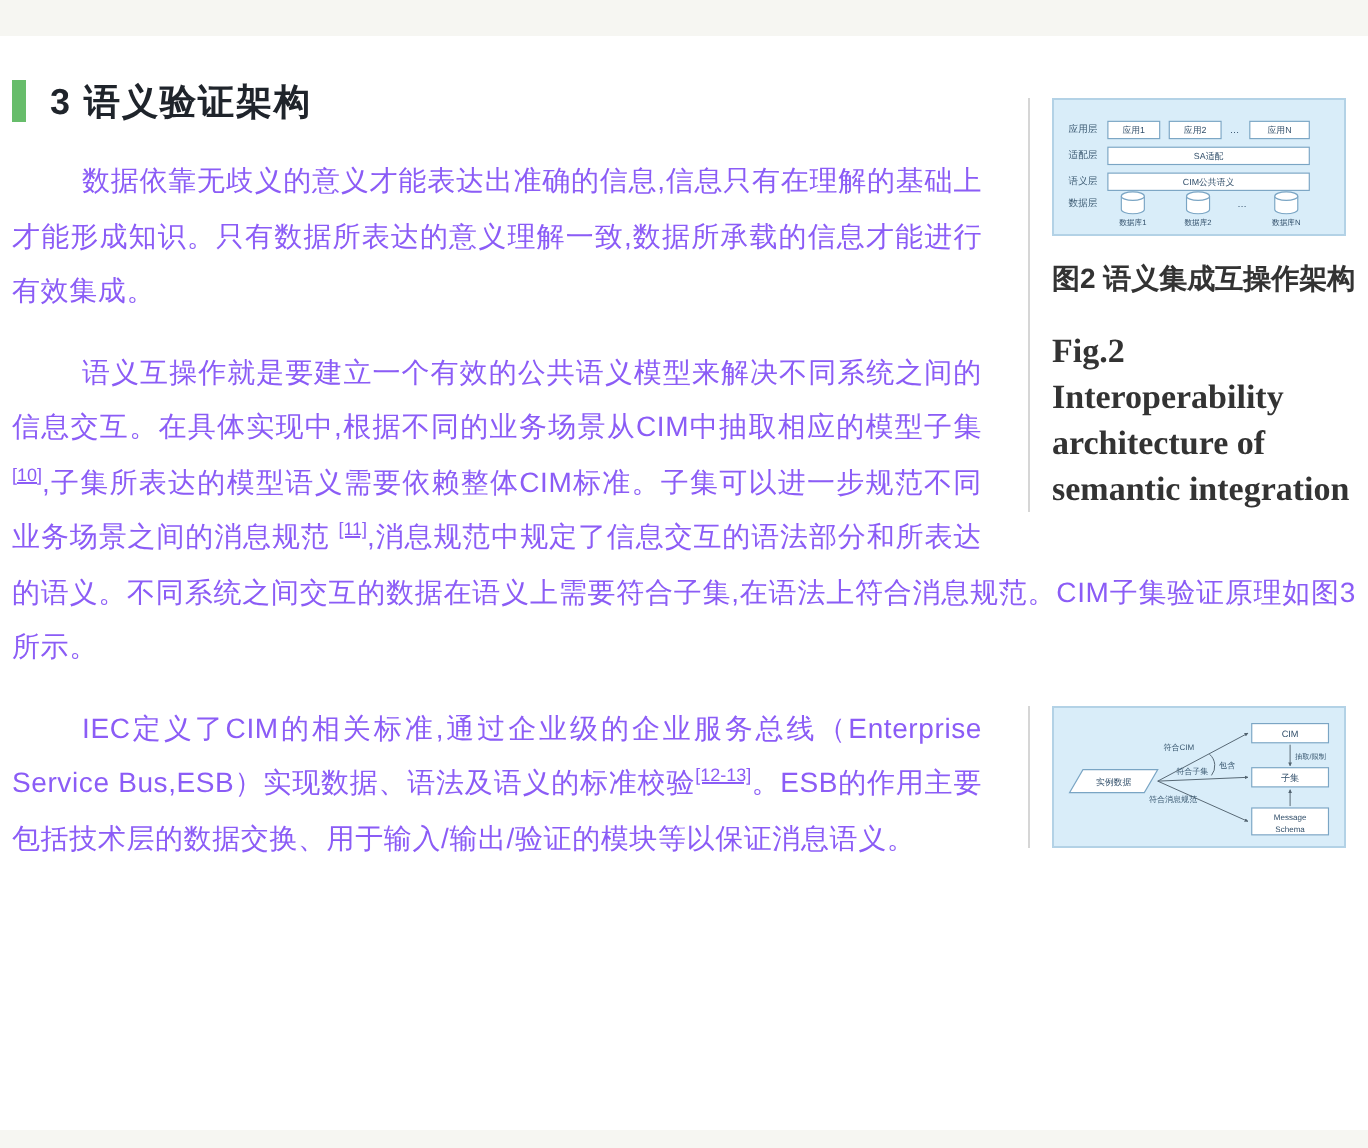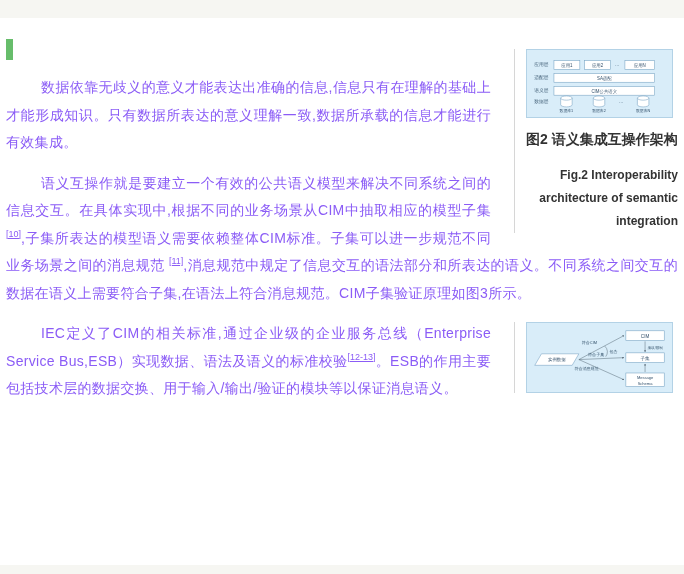--- a/index.html
+++ b/index.html
@@ -36,24 +36,23 @@
   .fig-thumb{
     background:#d9edf9;border:1px solid #b3d2e6;padding:3px 2px;
     box-sizing:border-box;width:147px;
   }
   .fig-thumb svg{display:block;width:100%;height:auto;}
   .cap-zh{
     font-size:14px;font-weight:bold;color:#333333;line-height:25px;
     margin:9px 0 0 0;
   }
   .cap-en{
-    font-family:Liberation Sans, sans-serif;
-    font-size:12px;font-weight:bold;color:#333333;line-height:23px;
+    font-family:Liberation Serif, serif;
+    font-size:17px;font-weight:bold;color:#333333;line-height:23px;
     margin:12px 0 0 0;
-    text-align:right;
   }
   .diag-box{fill:#ffffff;stroke:#7aa5c4;stroke-width:0.6;}
   .diag-line{stroke:#51626f;stroke-width:0.5;fill:none;}
   .diag-label{fill:#3c5a72;}
   .diag-boxtext{fill:#33506b;}
 </style>
 </head>
 <body>
 
 <div class="strip strip-top"></div>
@@ -93,21 +92,21 @@
         <text class="diag-boxtext" x="39" y="62" font-size="4" text-anchor="middle">数据库1</text>
         <text class="diag-boxtext" x="73" y="62" font-size="4" text-anchor="middle">数据库2</text>
         <text class="diag-boxtext" x="119" y="62" font-size="4" text-anchor="middle">数据库N</text>
       </svg>
     </div>
     <p class="cap-zh">图2 语义集成互操作架构</p>
     <p class="cap-en">Fig.2 Interoperability architecture of semantic integration</p>
   </aside>
 
   <div class="heading">
-    <span class="accent-bar"></span>
+    <span class="accent-bar"></span><span class="heading-text">3 语义验证架构</span>
   </div>
 
   <p class="para">数据依靠无歧义的意义才能表达出准确的信息,信息只有在理解的基础上才能形成知识。只有数据所表达的意义理解一致,数据所承载的信息才能进行有效集成。</p>
 
   <p class="para"><span>语义互操作就是要建立一个有效的公共语义模型来解决不同系统之间的信息交互。在具体实现中,根据不同的业务场景从CIM中抽取相应的模型子集</span><sup class="cite">[10]</sup><span>,子集所表达的模型语义需要依赖整体CIM标准。子集可以进一步规范不同业务场景之间的消息规范 </span><sup class="cite">[11]</sup><span>,消息规范中规定了信息交互的语法部分和所表达的语义。不同系统之间交互的数据在语义上需要符合子集,在语法上符合消息规范。CIM子集验证原理如图3所示。</span></p>
 
   <aside class="fig-block fig-block-2">
     <div class="fig-thumb">
       <svg viewBox="0 0 147 66" xmlns="http://www.w3.org/2000/svg">
         <defs>

